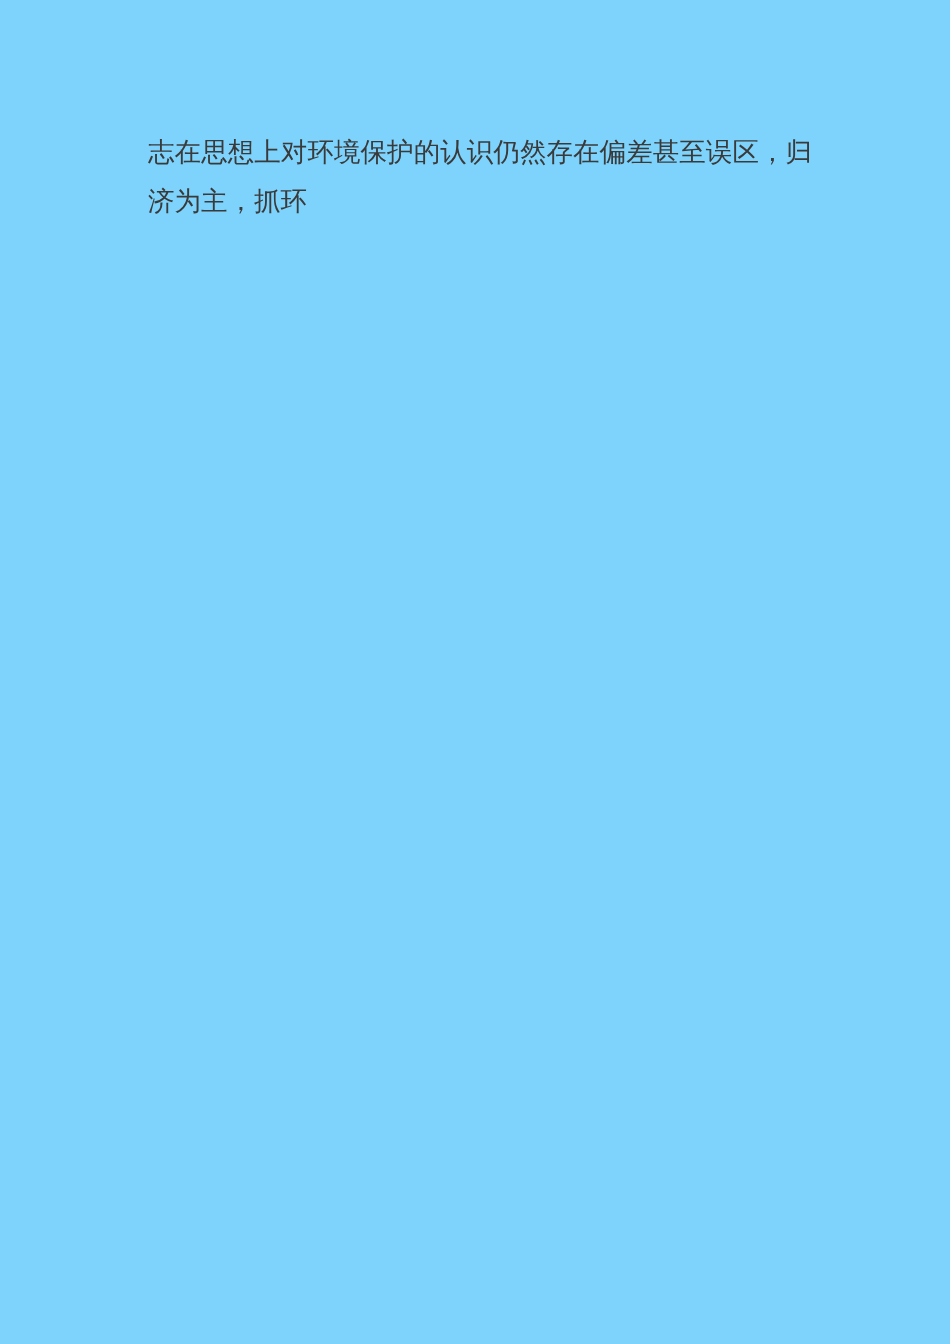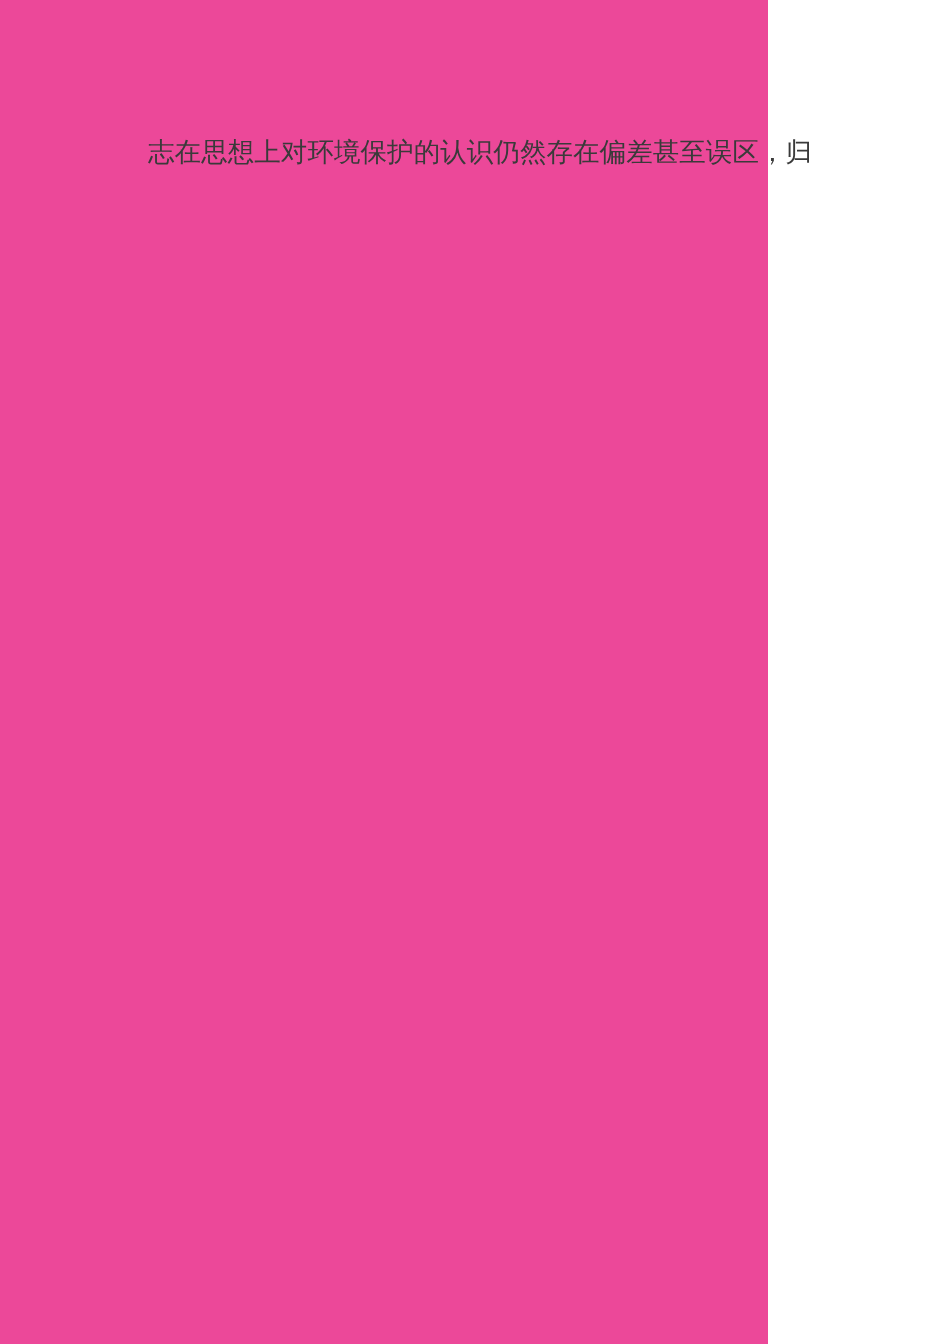--- a/index.html
+++ b/index.html
@@ -7,23 +7,23 @@
   html, body {
     width: 950px;
     height: 1344px;
     background: #ffffff;
     overflow: hidden;
     font-family: "DejaVu Serif", "Liberation Serif", serif;
   }
 
   .page {
     position: relative;
-    width: 768px;
+    width: 950px;
     height: 1344px;
-    background: #ec4899;
+    background: #7dd3fc;
   }
 
   .text-block {
     position: absolute;
     left: 148px;
     top: 127px;
     width: 664px;
     font-size: 26.5px;
     line-height: 49px;
     color: #3a3a3a;
@@ -50,14 +50,15 @@
   .para-line.last-line {
     text-align: left;
   }
 </style>
 </head>
 <body>
 
 <div class="page">
   <div class="text-block">
     <span class="para-line justified">志在思想上对环境保护的认识仍然存在偏差甚至误区，归</span>
+    <span class="para-line last-line">济为主，抓环</span>
   </div>
 </div>
 
 </body></html>

